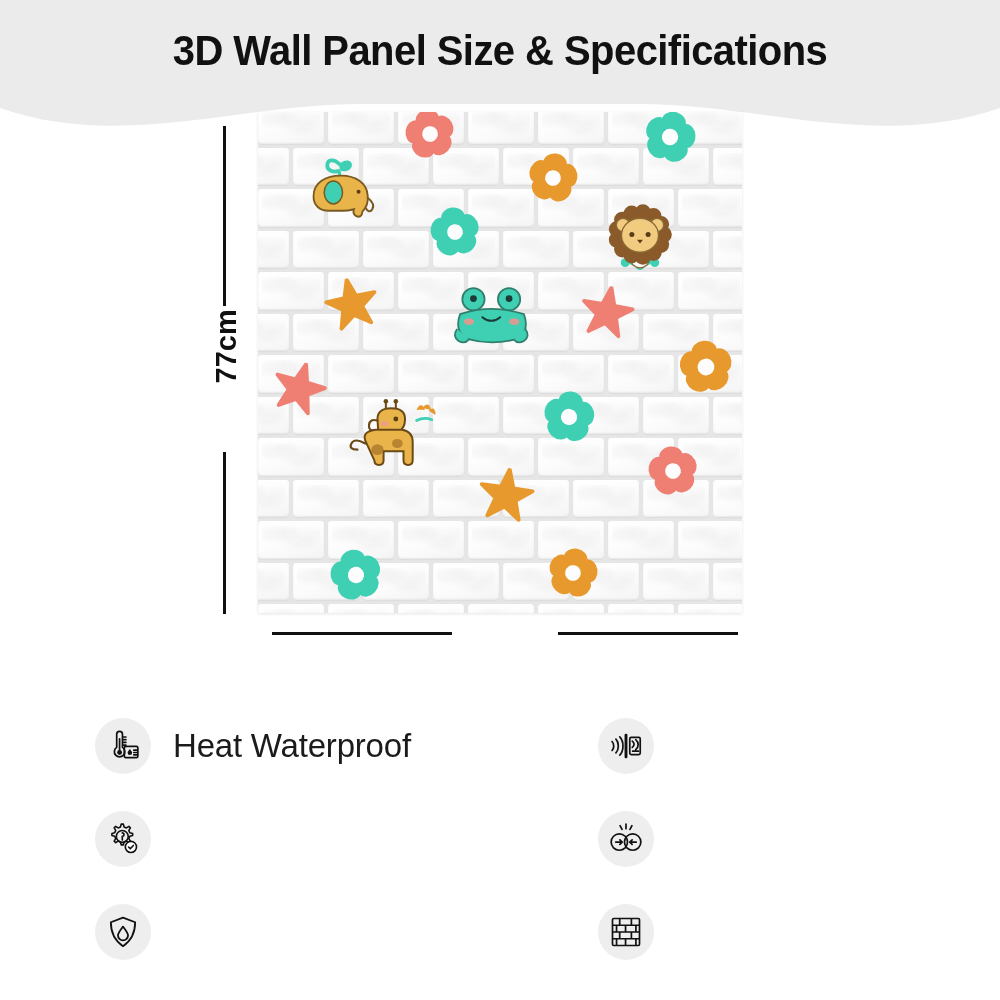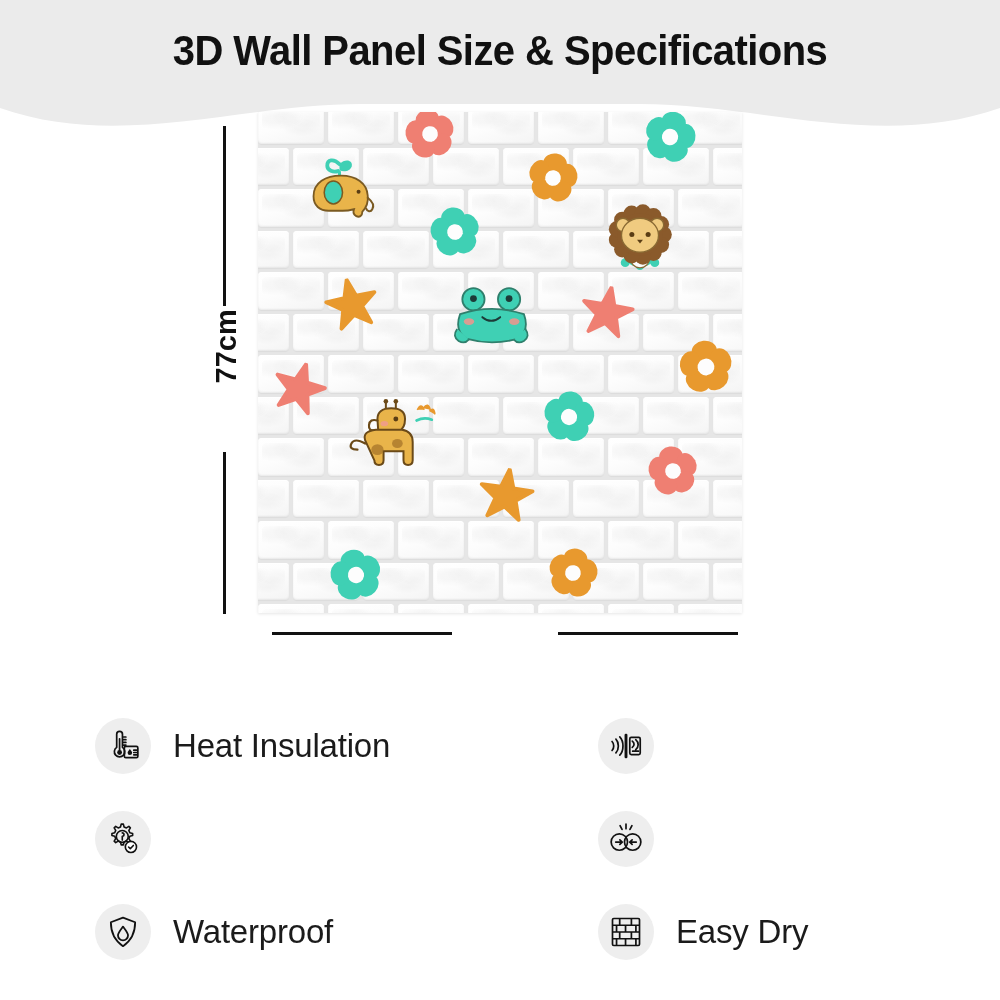--- a/index.html
+++ b/index.html
@@ -535,21 +535,21 @@
       <svg width="36" height="36" viewBox="0 0 40 40" fill="none" stroke="#111" stroke-width="1.9" stroke-linecap="round" stroke-linejoin="round">
         <path d="M13 7 a3.2 3.2 0 0 1 6.4 0 v14.5 a5.8 5.8 0 1 1 -6.4 0 Z"></path>
         <circle cx="16.2" cy="27.2" r="2.7" fill="#111" stroke="none"></circle>
         <path d="M16.2 24.6 V12"></path>
         <path d="M20.6 10 h2.6 M20.6 13 h2.6 M20.6 16 h2.6 M20.6 19 h2.6"></path>
         <rect x="21.5" y="20.5" width="15" height="12.5" rx="1.6"></rect>
         <path d="M27.6 23.2 c1.6 2.1 2.5 3.2 2.5 4.3 a2.5 2.5 0 0 1 -5 0 c0 -1.1 0.9 -2.2 2.5 -4.3 Z" fill="#111" stroke="none"></path>
         <path d="M32 24.6 h3.2 M32 27.2 h3.2 M32 29.8 h3.2"></path>
       </svg>
     </span>
-    <span class="feature-label">Heat Insulation</span>
+    <span class="feature-label">Heat Waterproof</span>
   </div>
 
   <div class="feature-row" id="feat-1">
     <span class="feature-icon-wrap">
       <svg width="36" height="36" viewBox="0 0 40 40" fill="none" stroke="#111" stroke-width="1.8" stroke-linecap="round" stroke-linejoin="round">
         <path d="M18 3.5 l2.4 0 0.8 3.1 2.6 1.1 2.7 -1.7 1.7 1.7 -1.7 2.7 1.1 2.6 3.1 0.8 0 2.4 -3.1 0.8 -1.1 2.6 1.7 2.7 -1.7 1.7 -2.7 -1.7 -2.6 1.1 -0.8 3.1 -2.4 0 -0.8 -3.1 -2.6 -1.1 -2.7 1.7 -1.7 -1.7 1.7 -2.7 -1.1 -2.6 -3.1 -0.8 0 -2.4 3.1 -0.8 1.1 -2.6 -1.7 -2.7 1.7 -1.7 2.7 1.7 2.6 -1.1 Z"></path>
         <circle cx="19.2" cy="17.2" r="6.6"></circle>
         <path d="M19.2 13.2 a1.9 1.9 0 0 1 0 3.8 v4.2"></path>
         <circle cx="28.8" cy="28.8" r="6.2" fill="#fff"></circle>
         <path d="M26.2 28.9 l1.9 1.9 3.4 -3.6"></path>
@@ -557,21 +557,20 @@
     </span>
   </div>
 
   <div class="feature-row" id="feat-2">
     <span class="feature-icon-wrap">
       <svg width="36" height="36" viewBox="0 0 40 40" fill="none" stroke="#111" stroke-width="2" stroke-linecap="round" stroke-linejoin="round">
         <path d="M20 4 L33.5 9.2 c0 12.4 -4.6 20.6 -13.5 26.5 C11.1 29.8 6.5 21.6 6.5 9.2 Z"></path>
         <path d="M20 14 c3.6 4.8 5.6 7.2 5.6 9.7 a5.6 5.6 0 0 1 -11.2 0 c0 -2.5 2 -4.9 5.6 -9.7 Z"></path>
       </svg>
     </span>
-    <span class="feature-label">Waterproof</span>
   </div>
 
   <div class="feature-row" id="feat-3">
     <span class="feature-icon-wrap">
       <svg width="36" height="36" viewBox="0 0 40 40" fill="none" stroke="#111" stroke-width="1.9" stroke-linecap="round" stroke-linejoin="round">
         <path d="M4.5 15 C7 17.6 7 22.4 4.5 25"></path>
         <path d="M8.8 12.4 C12.4 16.2 12.4 23.8 8.8 27.6"></path>
         <path d="M13.1 9.8 C17.8 14.8 17.8 25.2 13.1 30.2"></path>
         <rect x="18.4" y="6.5" width="3.2" height="27" rx="1.4" fill="#111" stroke="none"></rect>
         <rect x="24.2" y="10.5" width="11.6" height="19" rx="1.6"></rect>
@@ -593,16 +592,15 @@
   </div>
 
   <div class="feature-row" id="feat-5">
     <span class="feature-icon-wrap">
       <svg width="36" height="36" viewBox="0 0 40 40" fill="none" stroke="#111" stroke-width="1.9" stroke-linejoin="round">
         <rect x="5" y="5" width="30" height="30" rx="1.4"></rect>
         <path d="M5 12.5 h30 M5 20 h30 M5 27.5 h30"></path>
         <path d="M13 5 v7.5 M26 5 v7.5 M19.5 12.5 v7.5 M9.5 12.5 v7.5 M31 12.5 v7.5 M13 20 v7.5 M26 20 v7.5 M19.5 27.5 v7.5 M9.5 27.5 v7.5 M31 27.5 v7.5"></path>
       </svg>
     </span>
-    <span class="feature-label">Easy Dry</span>
   </div>
 
 </div>
 
 </body></html>

